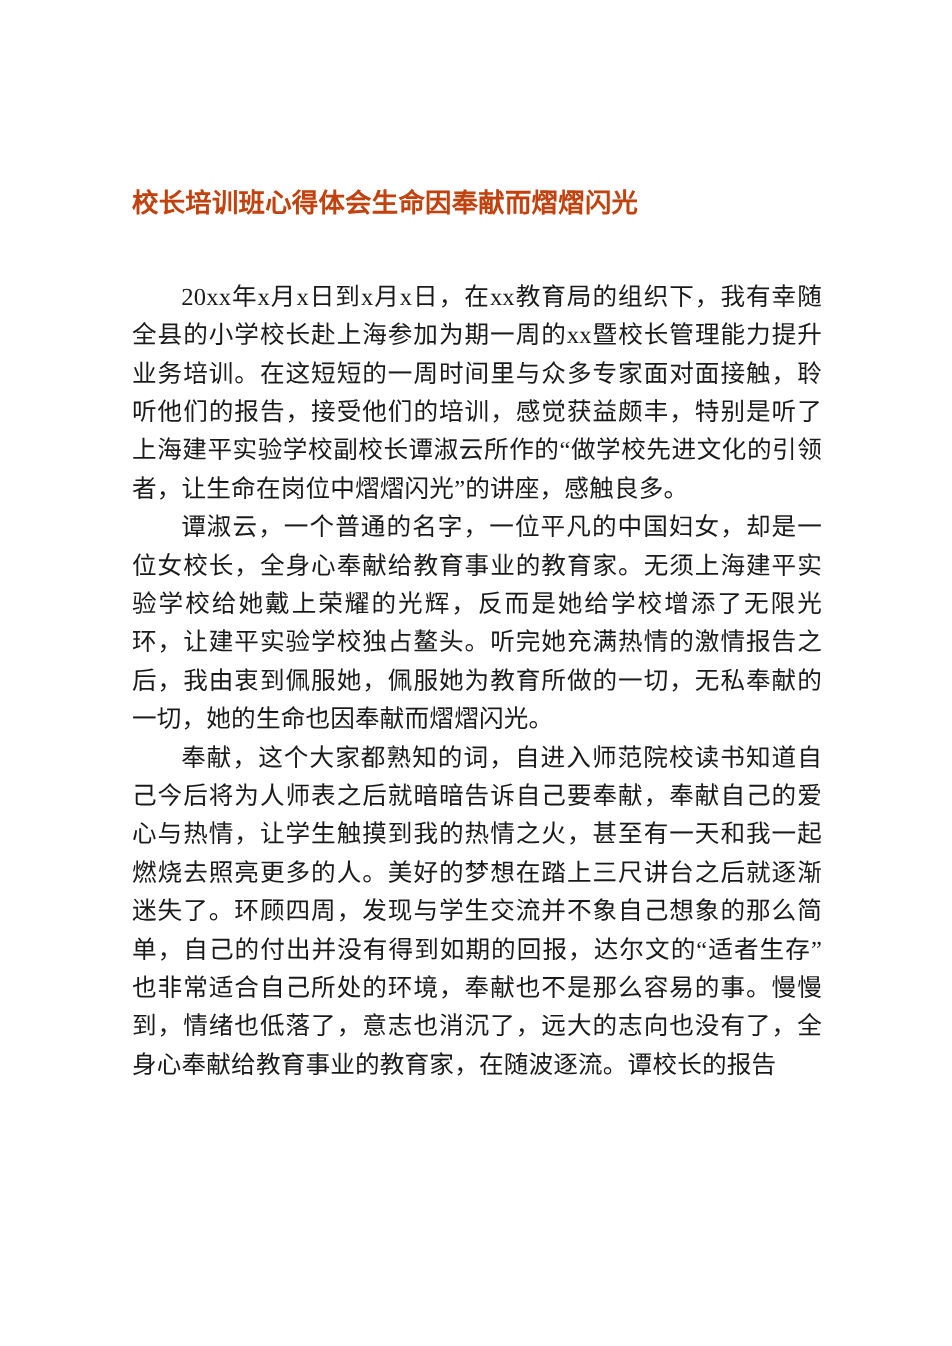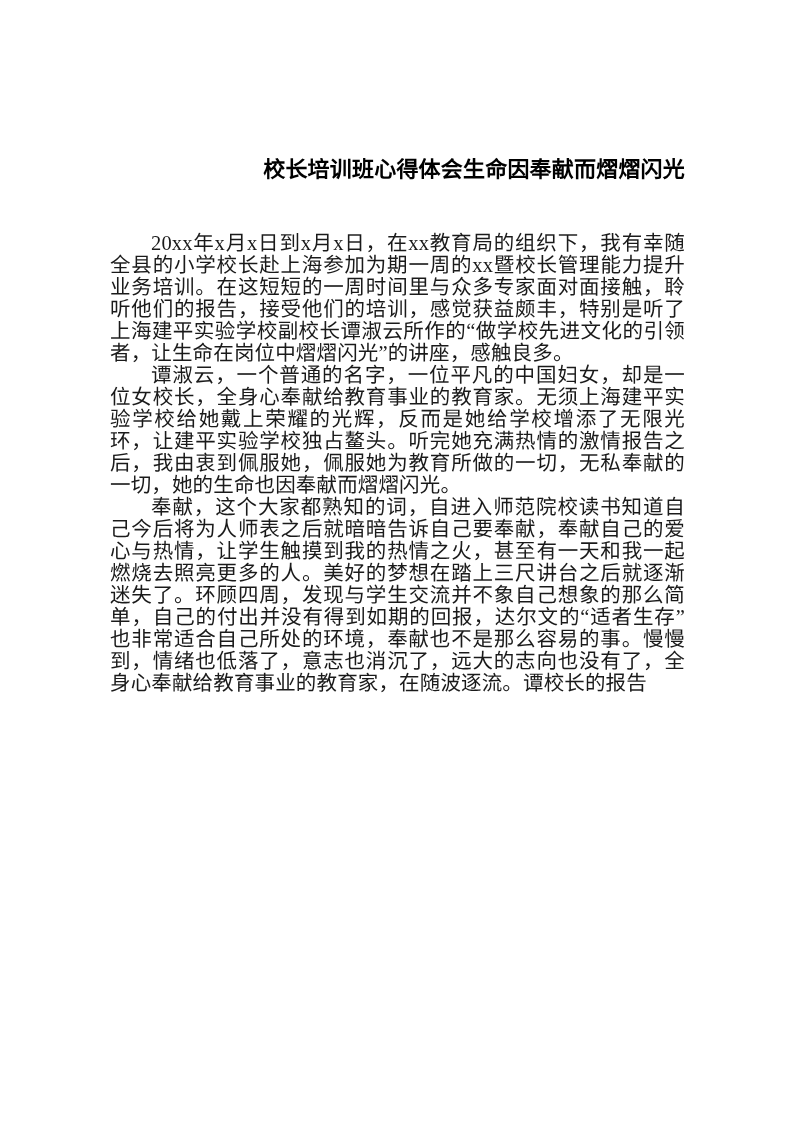--- a/index.html
+++ b/index.html
@@ -26,37 +26,37 @@
     width: 575px;
   }
 
   .doc-title {
     margin: 0;
     padding: 0;
     font-family: "Liberation Sans", "DejaVu Sans", sans-serif;
     font-weight: bold;
     font-size: 22px;
     line-height: 30px;
-    color: #000000;
+    color: #c2410c;
     letter-spacing: 0.2px;
-    text-align: right;
+    text-align: left;
     padding-top: 155px;
     white-space: nowrap;
   }
 
   .title-spacer {
     height: 47px;
   }
 
   .para {
     margin: 0;
     padding: 0;
     font-family: "Liberation Serif", "DejaVu Serif", serif;
     font-size: 20.5px;
-    line-height: 22px;
+    line-height: 32px;
     color: #1a1a1a;
     text-align: justify;
     text-justify: inter-ideograph;
     text-indent: 41px;
     letter-spacing: 0.15px;
     word-break: break-all;
   }
 </style>
 </head>
 <body>

